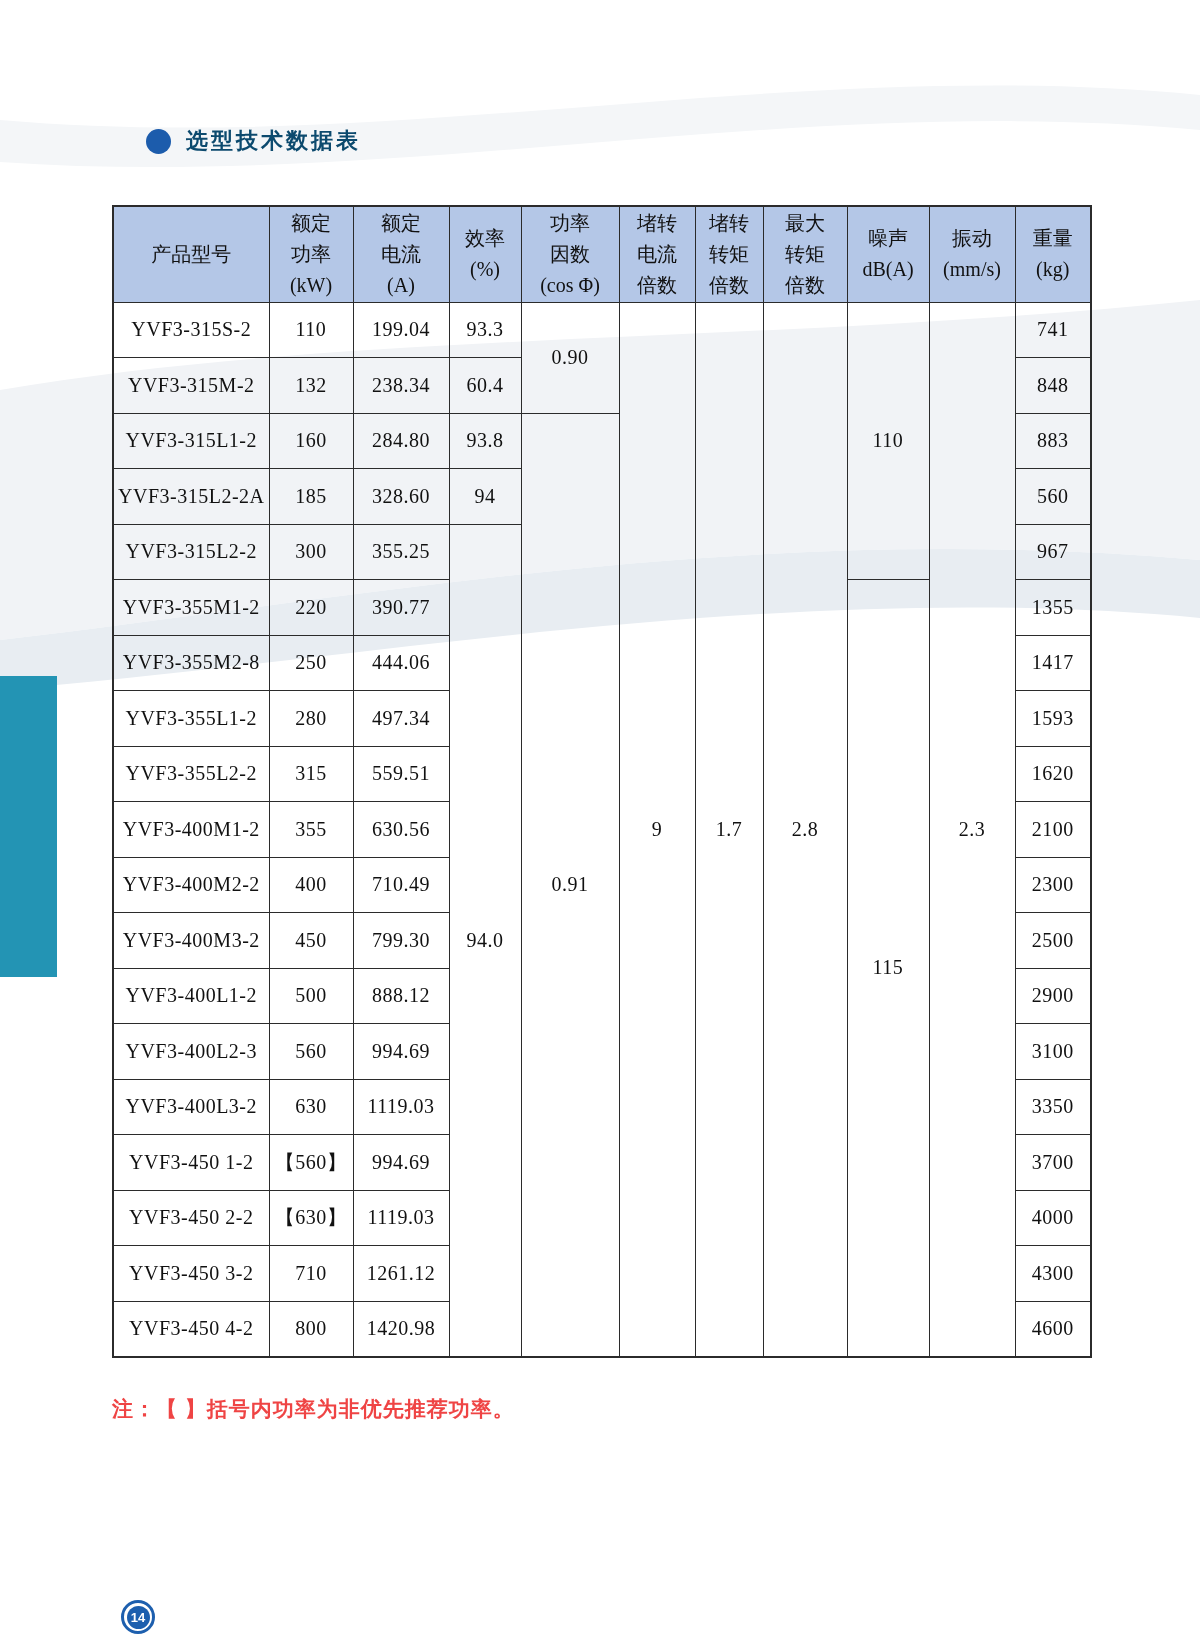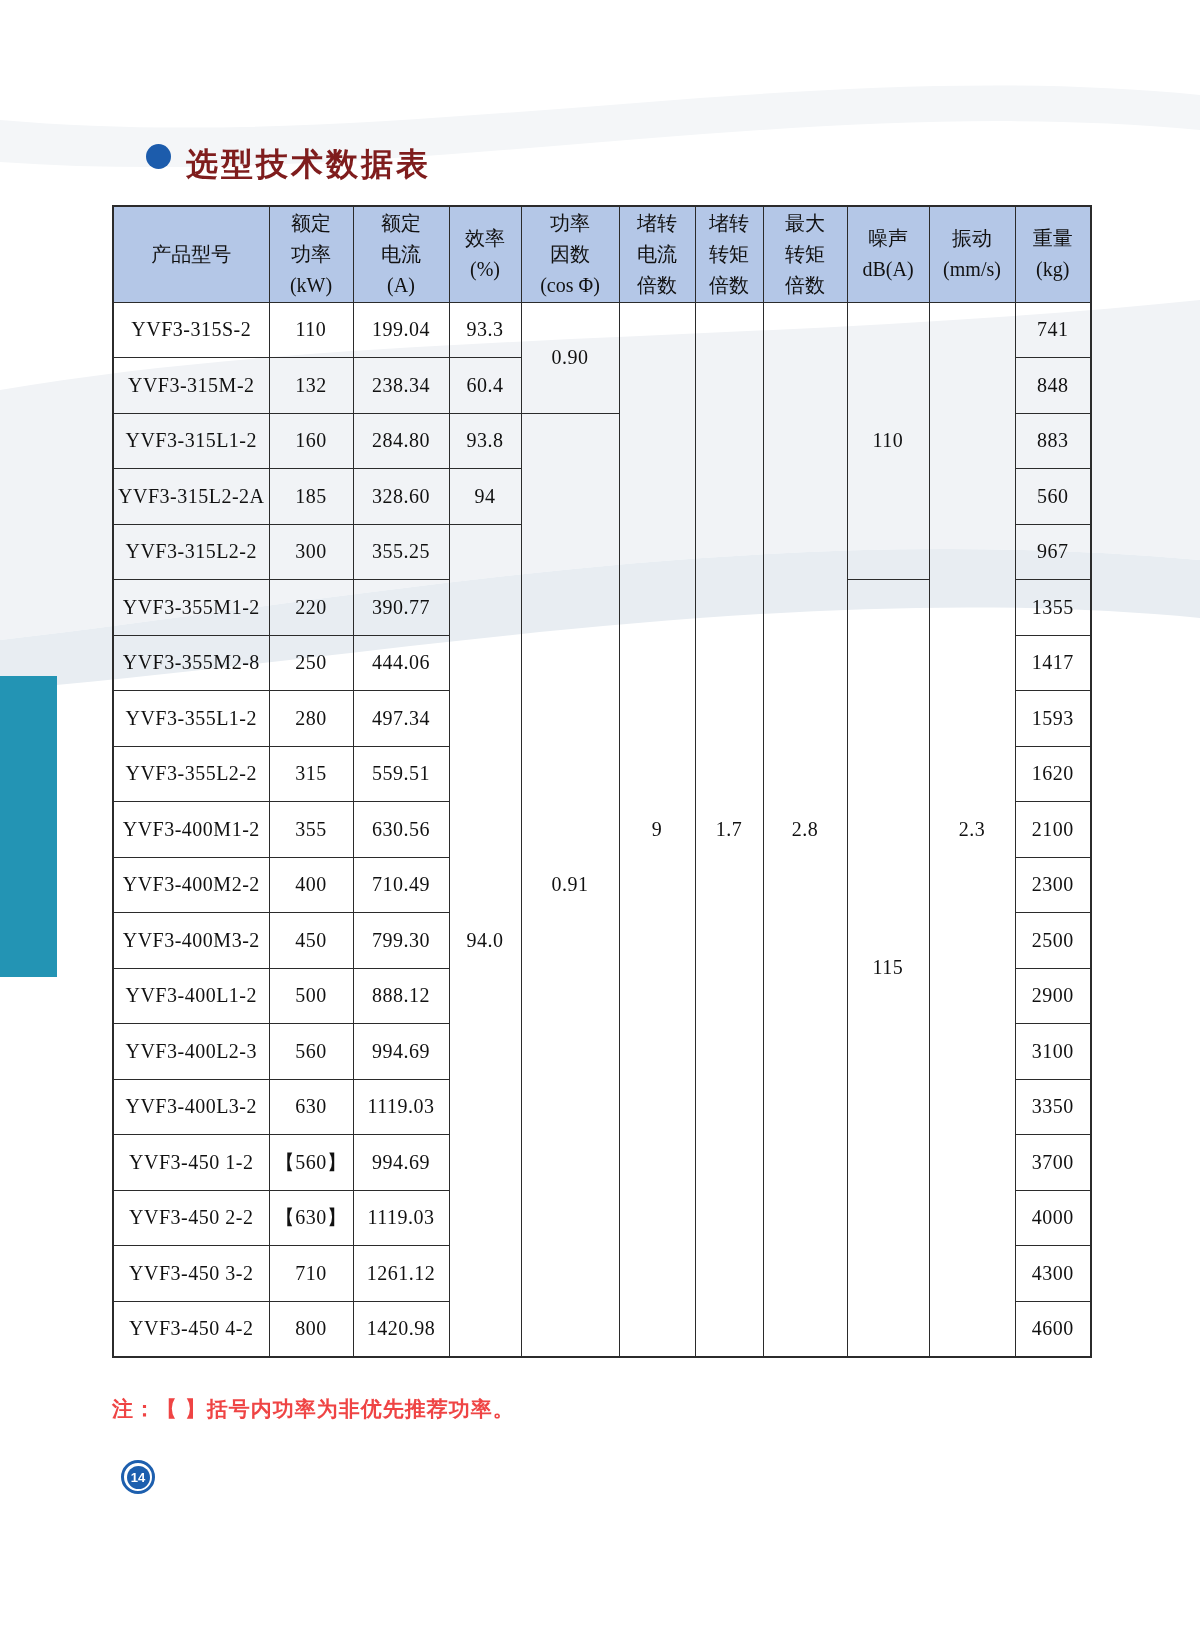--- a/index.html
+++ b/index.html
@@ -12,23 +12,22 @@
     position:absolute;left:0;top:676px;width:57px;height:301px;
     background:#2394b4;z-index:1;
   }
   .title-row{
     position:absolute;left:146px;top:126px;display:flex;align-items:center;gap:15px;z-index:3;
   }
   .title-bullet{
     width:25px;height:25px;border-radius:50%;background:#1c5cac;flex:0 0 auto;
   }
   .page-title{
-    font-size:32px;font-weight:bold;color:#7f1d1d;letter-spacing:3px;
+    font-size:22px;font-weight:bold;color:#0c4a6e;letter-spacing:3px;
     font-family:"Liberation Sans", sans-serif;
-    margin-top:17px;
   }
   table.spec{
     position:absolute;left:112px;top:205px;z-index:2;
     width:978px;table-layout:fixed;border-collapse:collapse;
     border:2.5px solid #2b2b2b;
     font-family:"Liberation Serif","DejaVu Serif",serif;
     color:#111;
   }
   table.spec th, table.spec td{
     border:1.5px solid #2b2b2b;
@@ -44,21 +43,21 @@
   table.spec td{
     font-size:20px;height:55.5px;letter-spacing:0.5px;
   }
   td.cell-model{font-size:19px;letter-spacing:0;}
   .footnote{
     position:absolute;left:112px;top:1395px;z-index:2;
     font-size:21px;font-weight:bold;color:#ef4444;letter-spacing:1px;
     font-family:"Liberation Sans", sans-serif;
   }
   .page-badge{
-    position:absolute;left:121px;top:1460px;z-index:2;
+    position:absolute;left:121px;top:1600px;z-index:2;
     width:28px;height:28px;border-radius:50%;
     border:3px solid #1d5fae;background:#ffffff;
     display:flex;align-items:center;justify-content:center;
   }
   .page-badge-inner{
     width:23px;height:23px;border-radius:50%;background:#1d5fae;
     display:flex;align-items:center;justify-content:center;
   }
   .page-badge-inner span{
     color:#ffffff;font-size:13px;font-weight:bold;font-family:"Liberation Sans",sans-serif;

